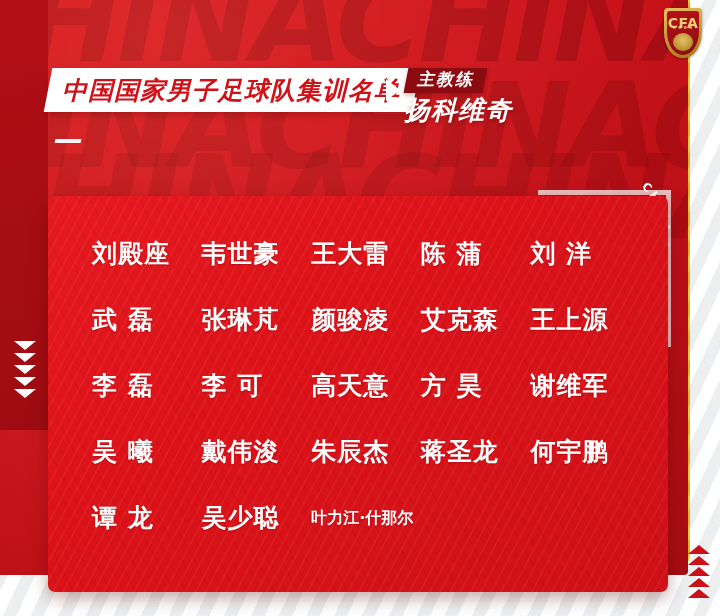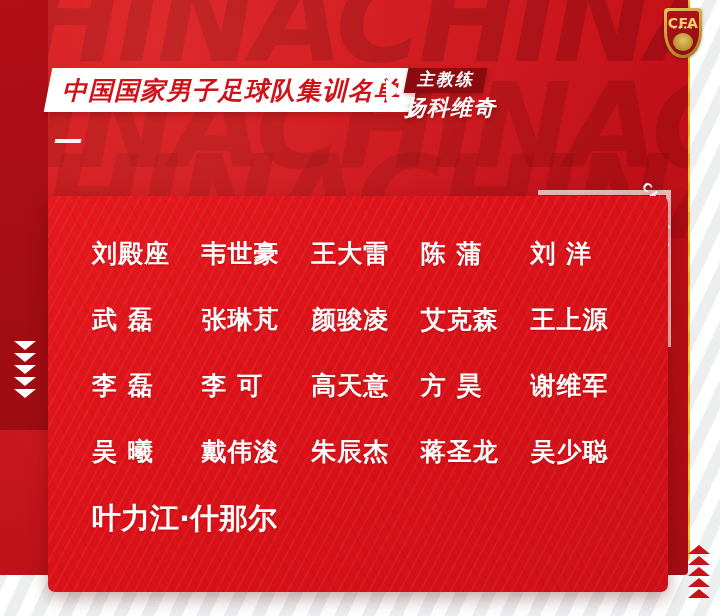--- a/index.html
+++ b/index.html
@@ -127,21 +127,21 @@
   }
   .coach-badge span{
     display:block;transform:skewX(11deg);
     font-family:"DejaVu Sans","Liberation Sans",sans-serif;
     font-size:17px;font-weight:bold;font-style:italic;color:#ffffff;
     letter-spacing:2px;line-height:1.15;white-space:nowrap;
   }
   .coach-name{
     position:absolute;left:404px;top:93px;
     font-family:"DejaVu Sans","Liberation Sans",sans-serif;
-    font-size:22px;font-weight:bold;font-style:italic;color:#ffffff;
+    font-size:26px;font-weight:bold;font-style:italic;color:#ffffff;
     letter-spacing:1px;white-space:nowrap;
     text-shadow:1px 2px 4px rgba(90,0,0,.45);
   }
   .title-dash{
     position:absolute;left:55px;top:139px;width:26px;height:4px;
     background:#ffffff;transform:skewX(-11deg);opacity:.95;
   }
 
   
   .stamp{
@@ -186,21 +186,21 @@
     grid-template-columns:repeat(5,1fr);
     row-gap:18px;
   }
   .pname{
     font-family:"DejaVu Sans","Liberation Sans",sans-serif;
     font-size:25px;font-weight:bold;color:#ffffff;
     letter-spacing:1px;line-height:48px;height:48px;
     white-space:nowrap;
     text-shadow:0 1px 2px rgba(120,0,0,.35);
   }
-  .pname.wide{grid-column:span 2;letter-spacing:0px;font-size:29px;}
+  .pname.wide{grid-column:span 2;letter-spacing:0px;font-size:16px;}
 
   
   .chev-left{
     position:absolute;left:14px;top:341px;
     display:flex;flex-direction:column;gap:3px;
   }
   .chev-left i{
     display:block;width:0;height:0;
     border-left:11px solid transparent;
     border-right:11px solid transparent;
@@ -283,20 +283,22 @@
         <div class="pname">王上源</div>
         <div class="pname">李  磊</div>
         <div class="pname">李  可</div>
         <div class="pname">高天意</div>
         <div class="pname">方  昊</div>
         <div class="pname">谢维军</div>
         <div class="pname">吴  曦</div>
         <div class="pname">戴伟浚</div>
         <div class="pname">朱辰杰</div>
         <div class="pname">蒋圣龙</div>
+        <div class="pname">何宇鹏</div>
+        <div class="pname">谭  龙</div>
         <div class="pname">吴少聪</div>
         <div class="pname wide">叶力江·什那尔</div>
       </div>
   </div>
 
   <div class="chev-left">
     <i></i>
     <i></i>
     <i></i>
     <i></i>

